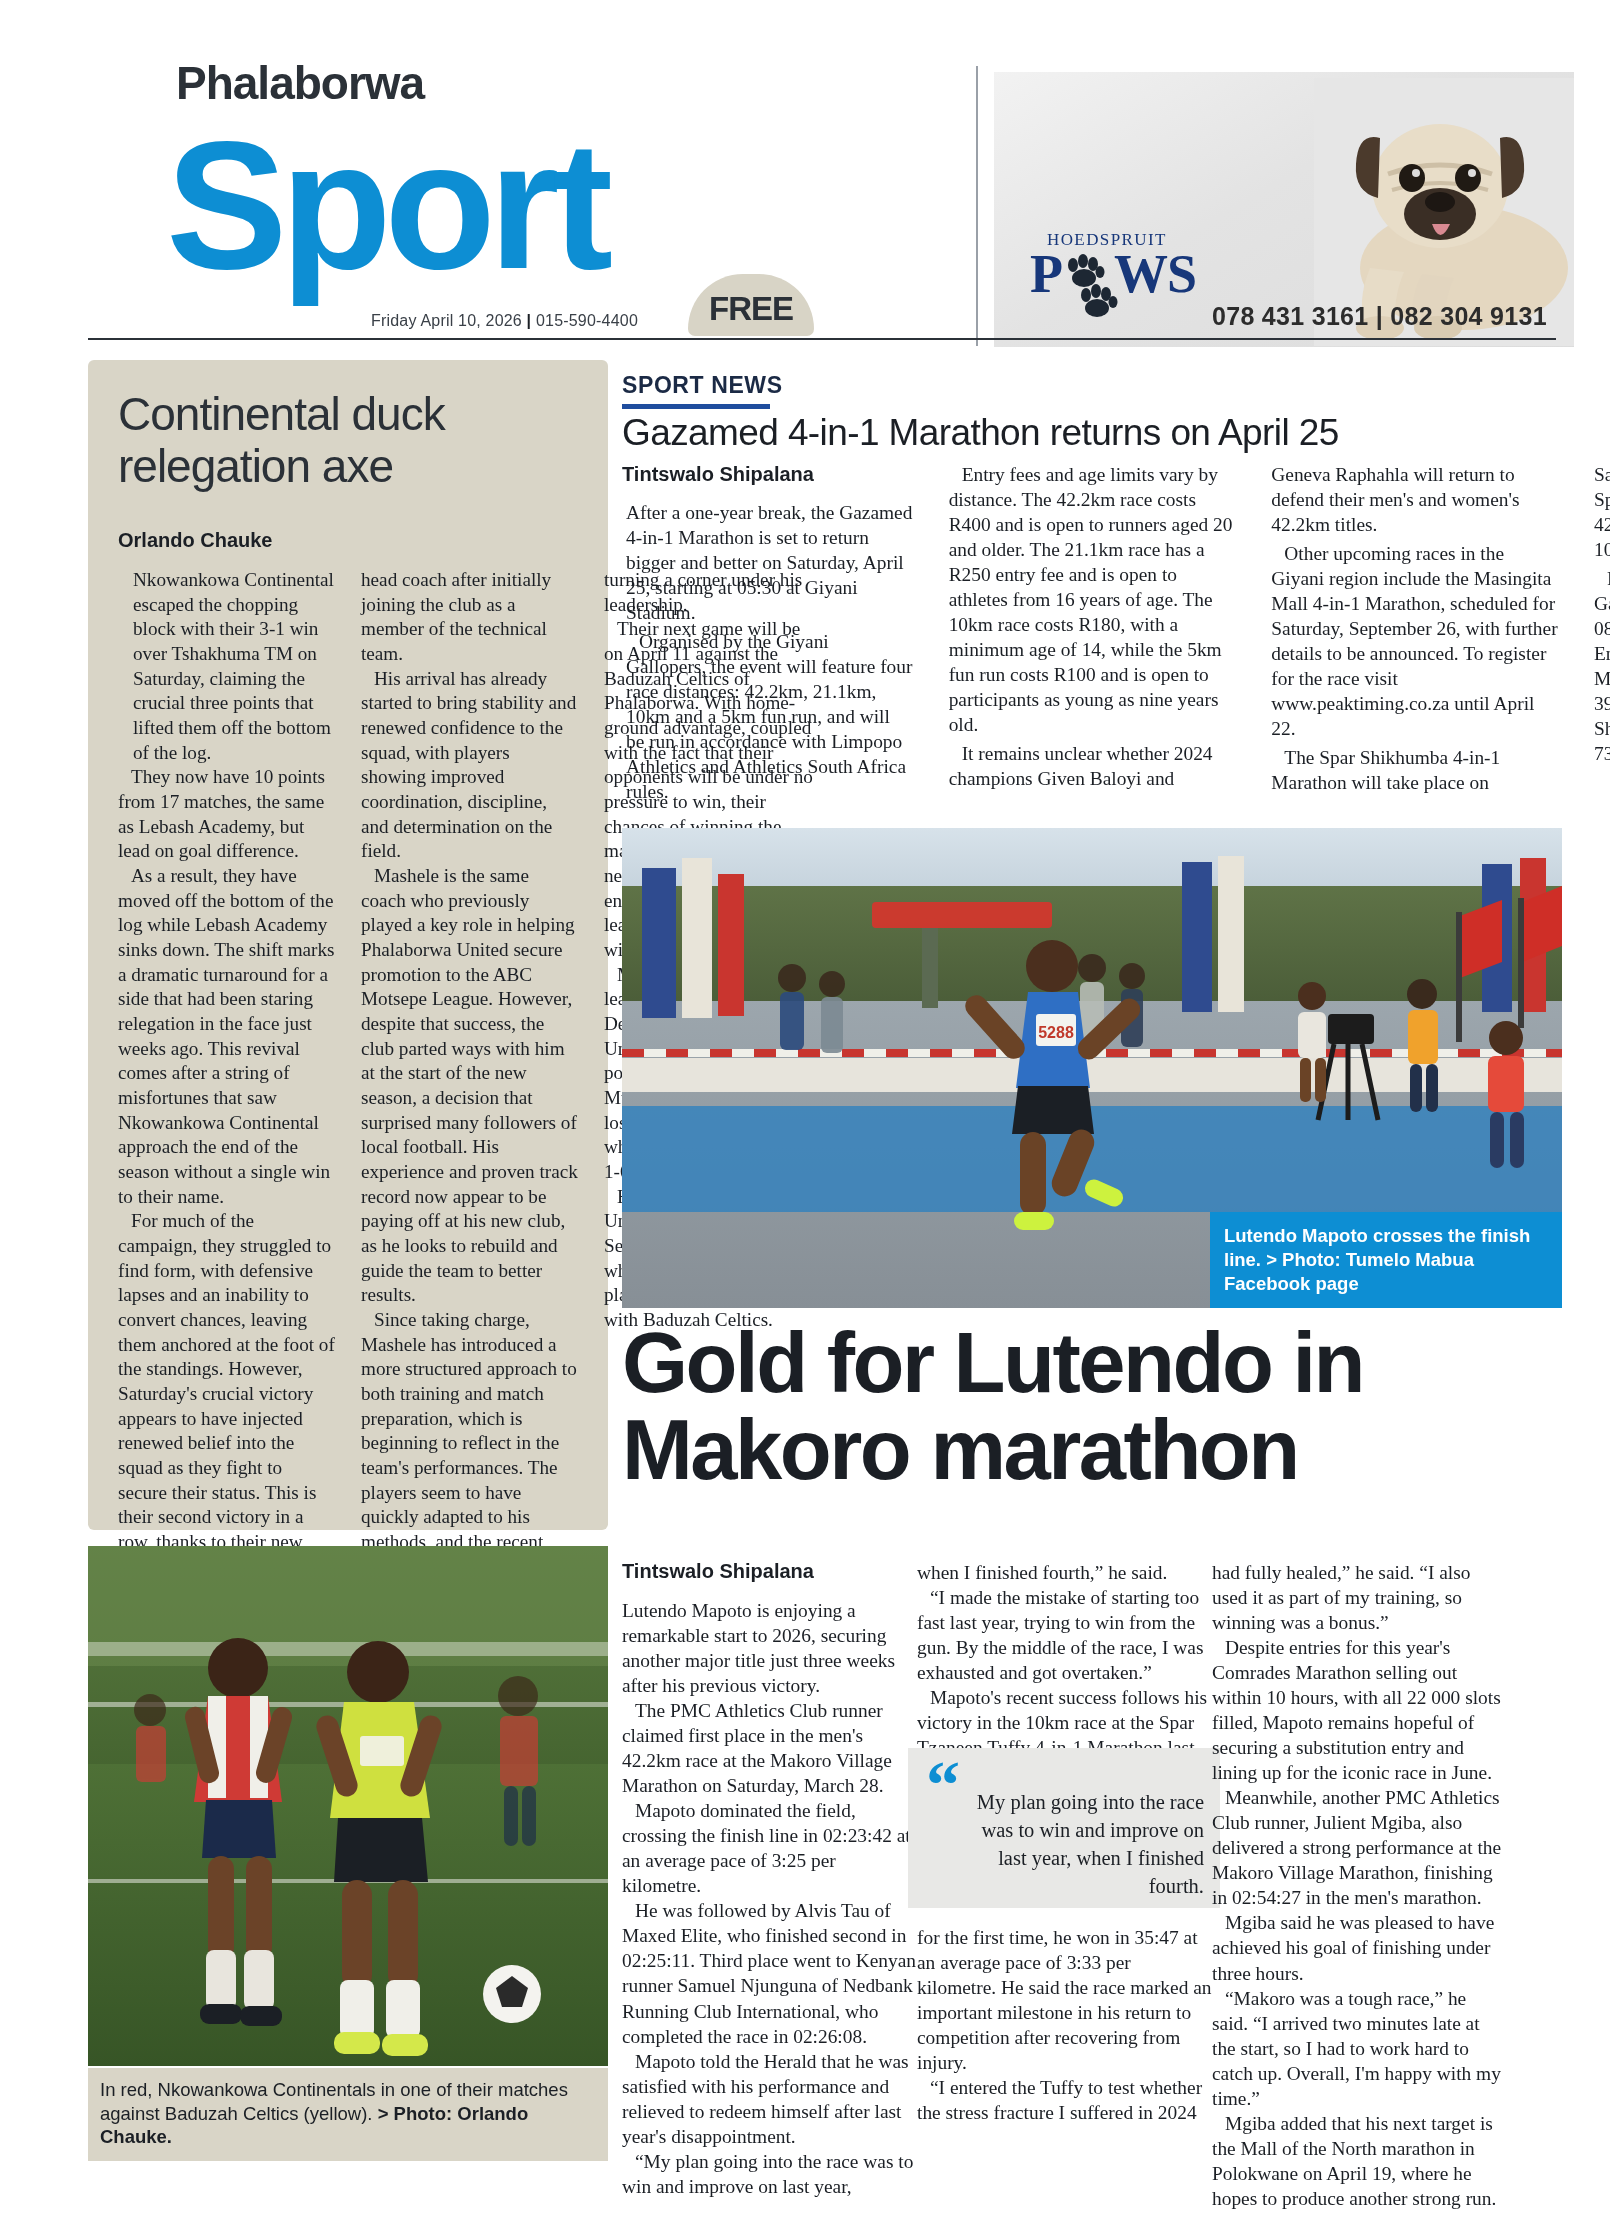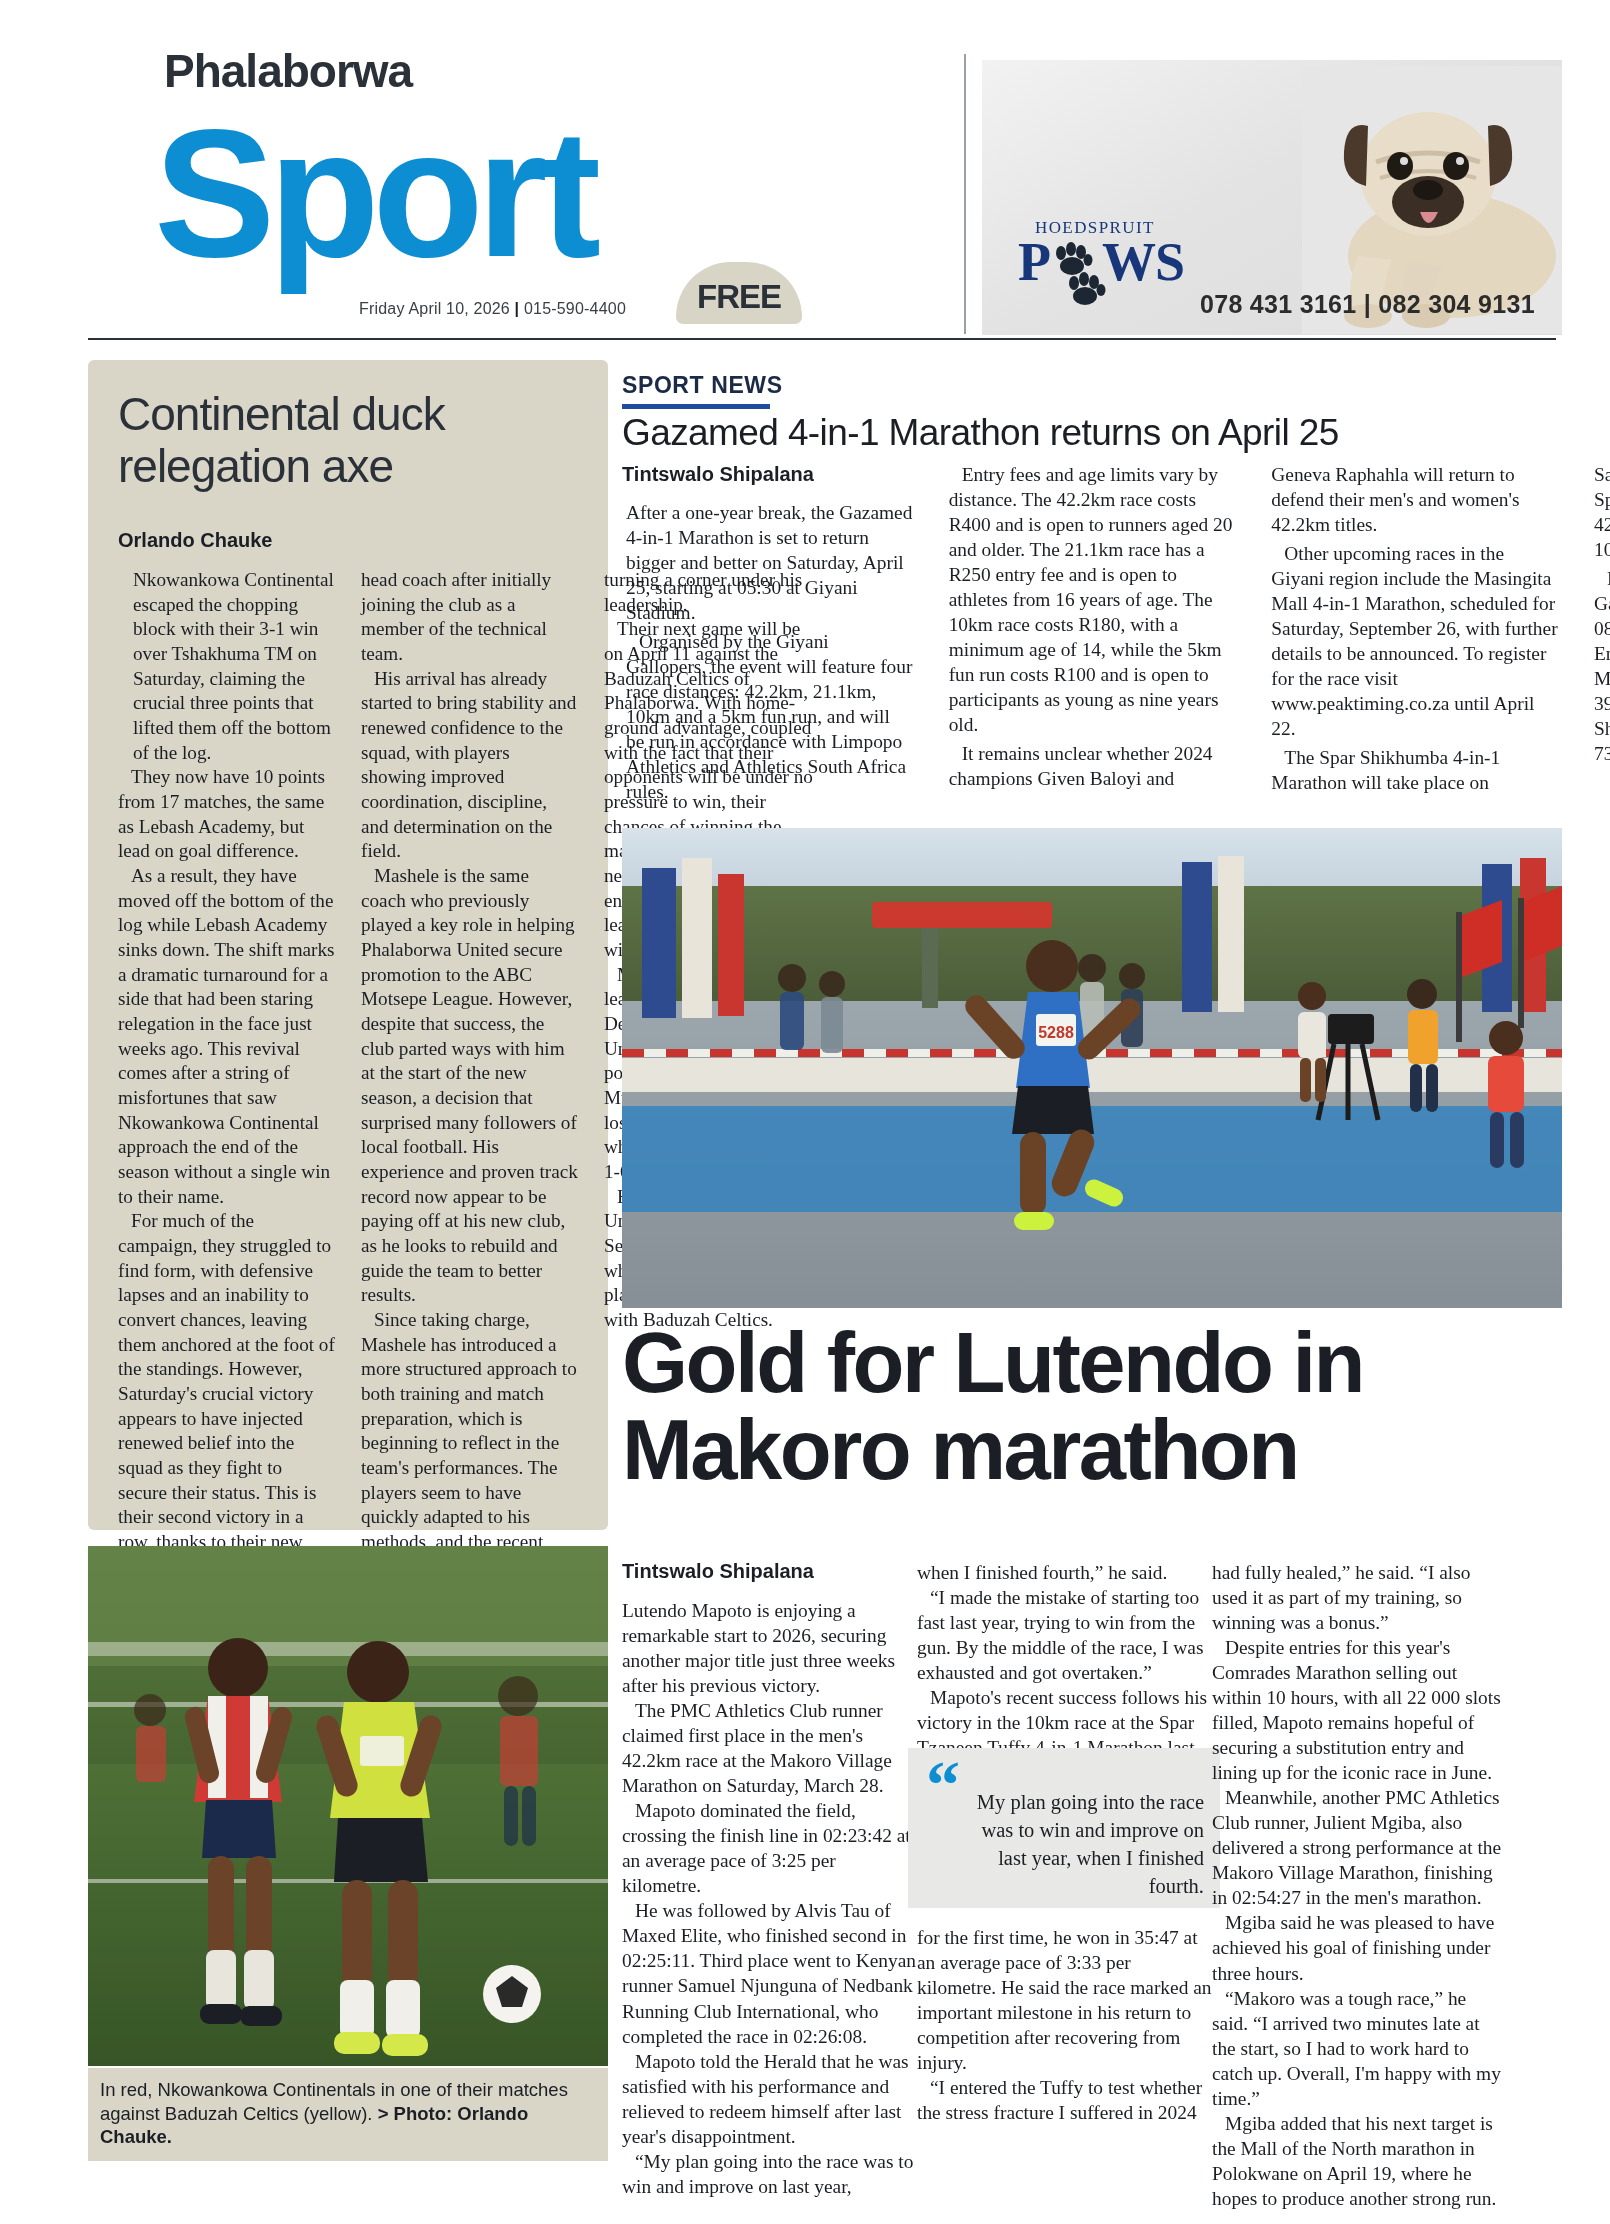--- a/index.html
+++ b/index.html
@@ -3,21 +3,21 @@
 <meta charset="utf-8">
 <style>
   * { box-sizing: border-box; margin: 0; padding: 0; }
   body {
     width: 1610px; height: 2224px;
     background: #ffffff;
     font-family: "Liberation Serif", serif;
     position: relative;
     overflow: hidden;
   }
-  .page { position: relative; width: 1610px; height: 2136px; padding: 4px; }
+  .page { position: relative; width: 1610px; height: 2136px; padding: 16px; }
 
   
   .masthead { position: relative; height: 330px; }
   .logo-block { position: absolute; left: 150px; top: 40px; width: 680px; height: 250px; }
   .logo-kicker {
     position: absolute; left: 160px; top: 40px;
     font-family: "Liberation Sans", sans-serif;
     font-size: 46px; font-weight: 700; color: #2b3138; letter-spacing: -1px;
   }
   .logo-main {
@@ -461,20 +461,21 @@
         <text x="434" y="210" font-family="Liberation Sans, sans-serif" font-size="16" font-weight="bold" fill="#c0392b" text-anchor="middle">5288</text>
         <rect x="362" y="160" width="22" height="78" rx="11" fill="#6a4326" transform="rotate(-42 373 199)"></rect>
         <rect x="476" y="162" width="22" height="78" rx="11" fill="#6a4326" transform="rotate(46 487 201)"></rect>
         <path d="M396 258 l70 0 l6 48 l-82 0 z" fill="#1b1f25"></path>
         <rect x="398" y="304" width="26" height="84" rx="13" fill="#6a4326"></rect>
         <rect x="438" y="300" width="26" height="70" rx="13" fill="#6a4326" transform="rotate(22 451 335)"></rect>
         <rect x="392" y="384" width="40" height="18" rx="9" fill="#cdf23e"></rect>
         <rect x="462" y="356" width="40" height="18" rx="9" fill="#cdf23e" transform="rotate(24 482 365)"></rect>
       </g>
     </svg>
+    <div class="race-caption">Lutendo Mapoto crosses the finish line. &gt; Photo: Tumelo Mabua Facebook page</div>
   </div>
 
   <div class="gold-head">Gold for Lutendo in Makoro marathon</div>
 
   <div class="gold-byline">Tintswalo Shipalana</div>
 
   <div class="gold-c1">
     <p class="first">Lutendo Mapoto is enjoying a remarkable start to 2026, securing another major title just three weeks after his previous victory.</p>
     <p>The PMC Athletics Club runner claimed first place in the men's 42.2km race at the Makoro Village Marathon on Saturday, March 28.</p>
     <p>Mapoto dominated the field, crossing the finish line in 02:23:42 at an average pace of 3:25 per kilometre.</p>

